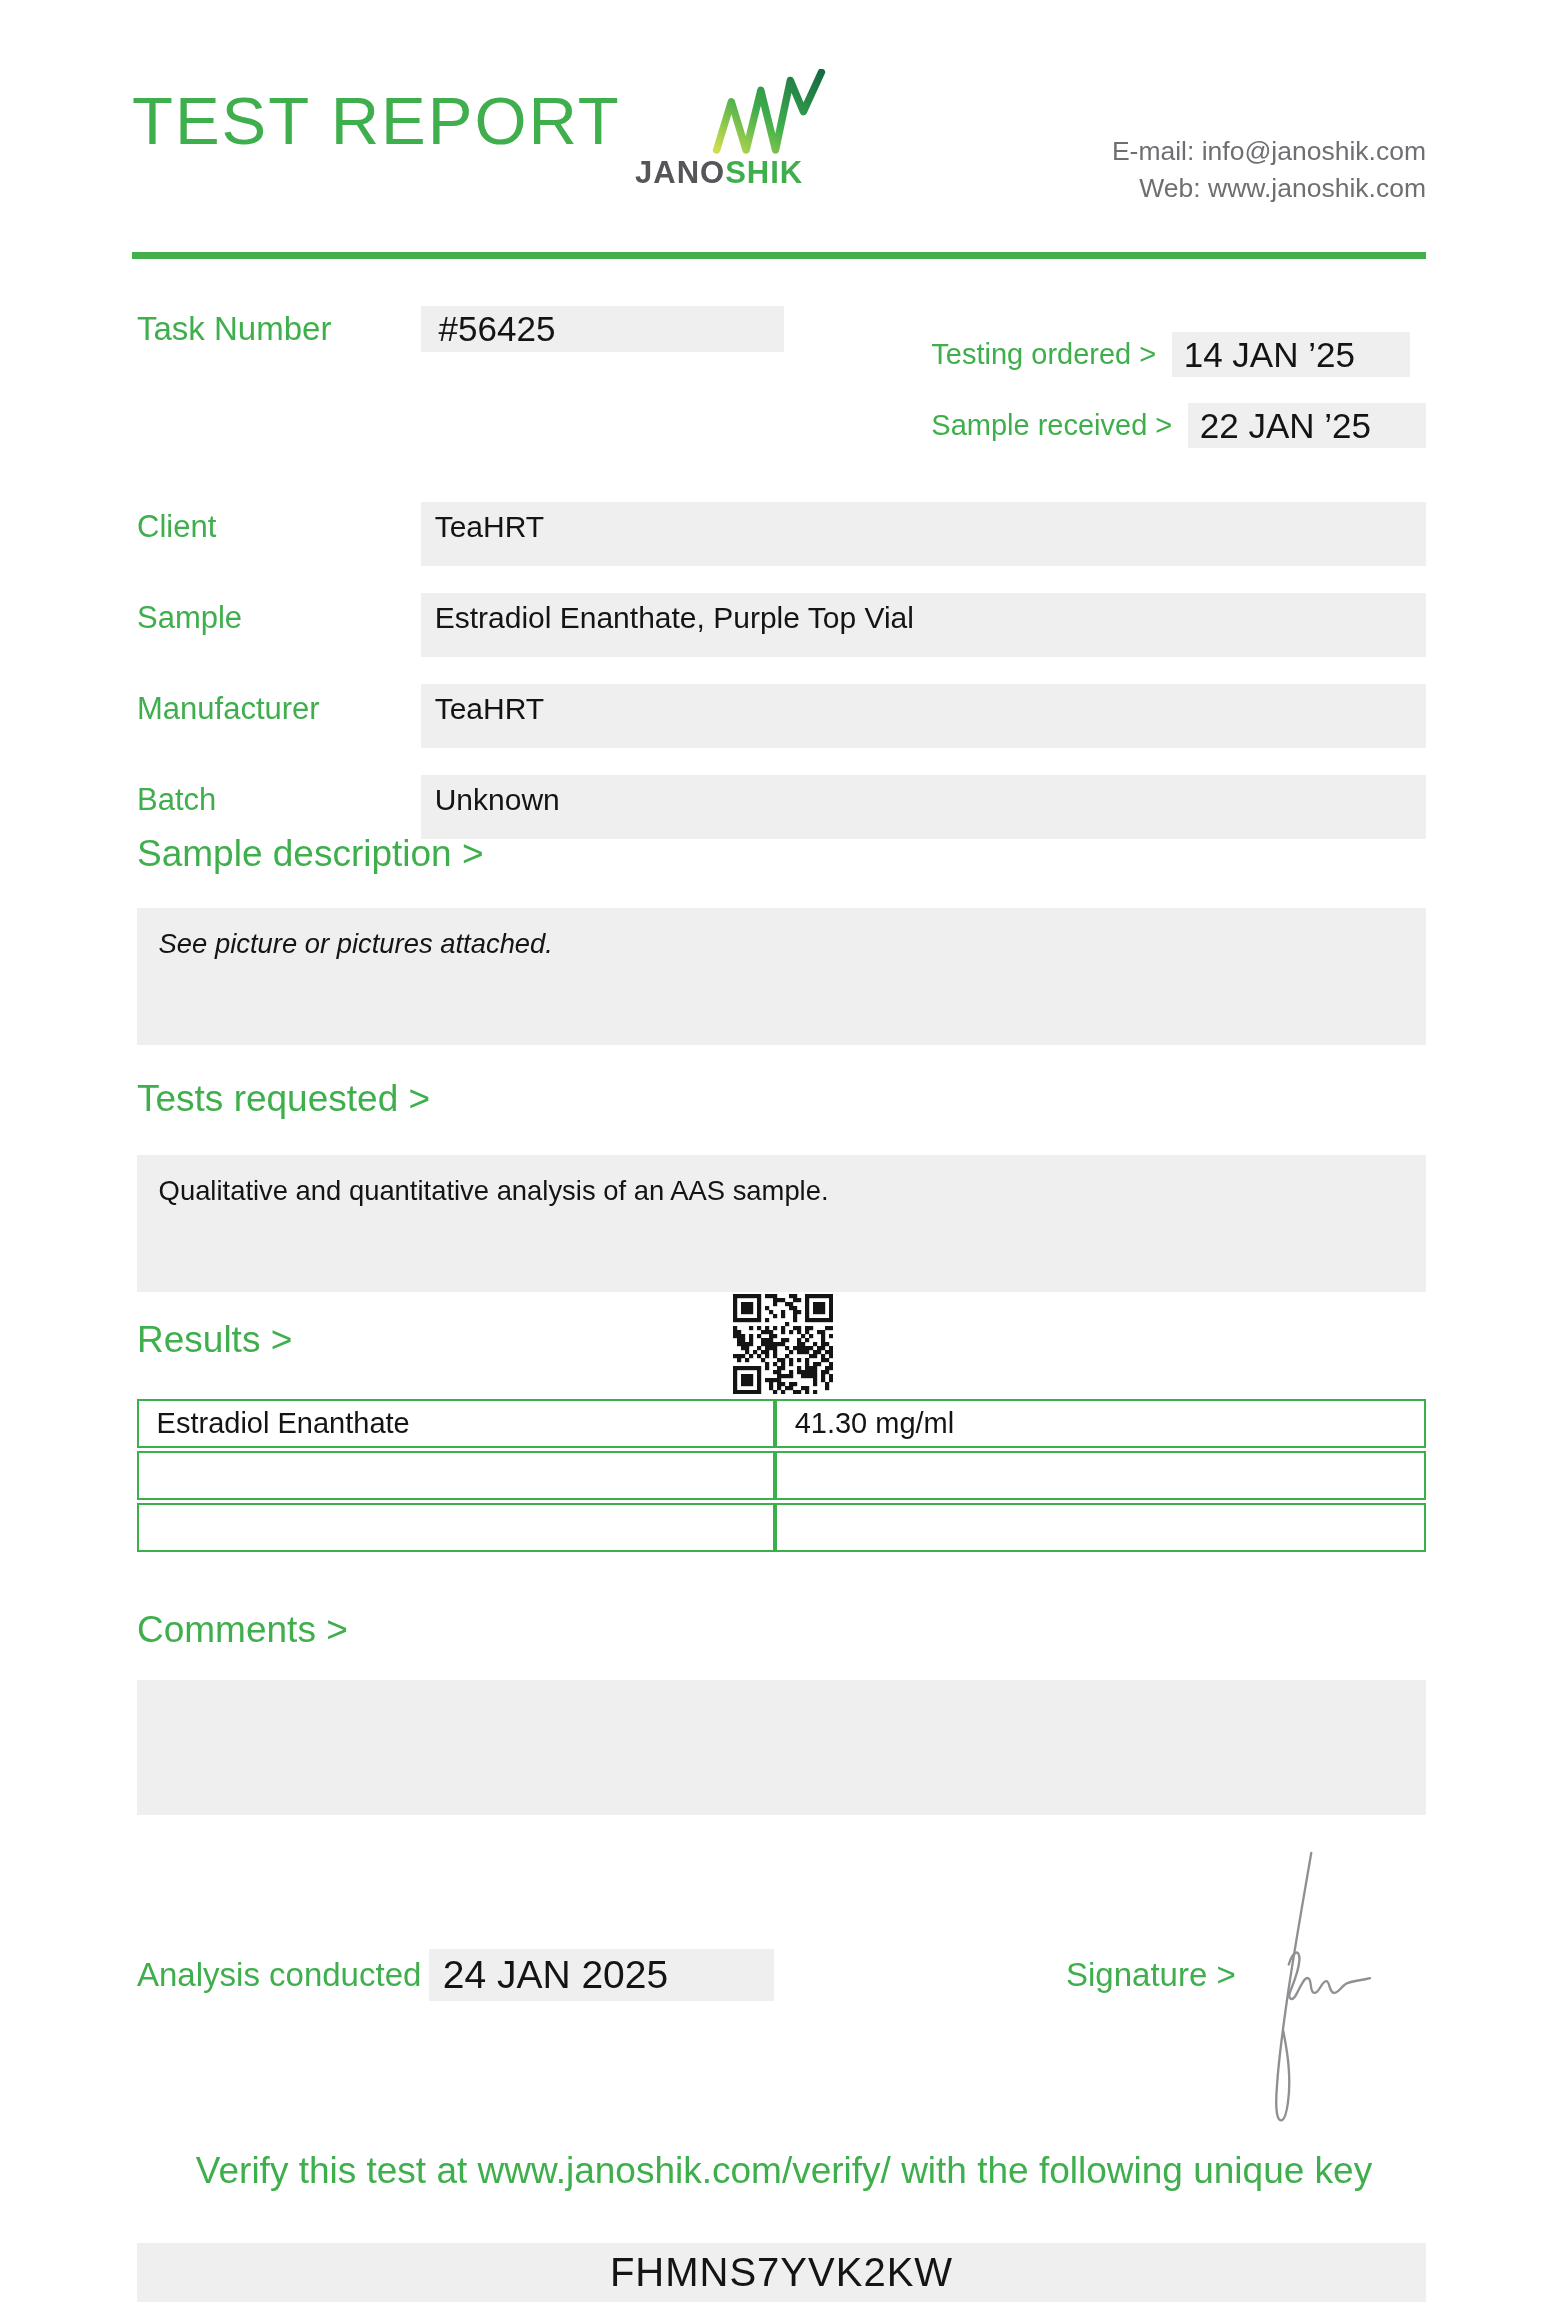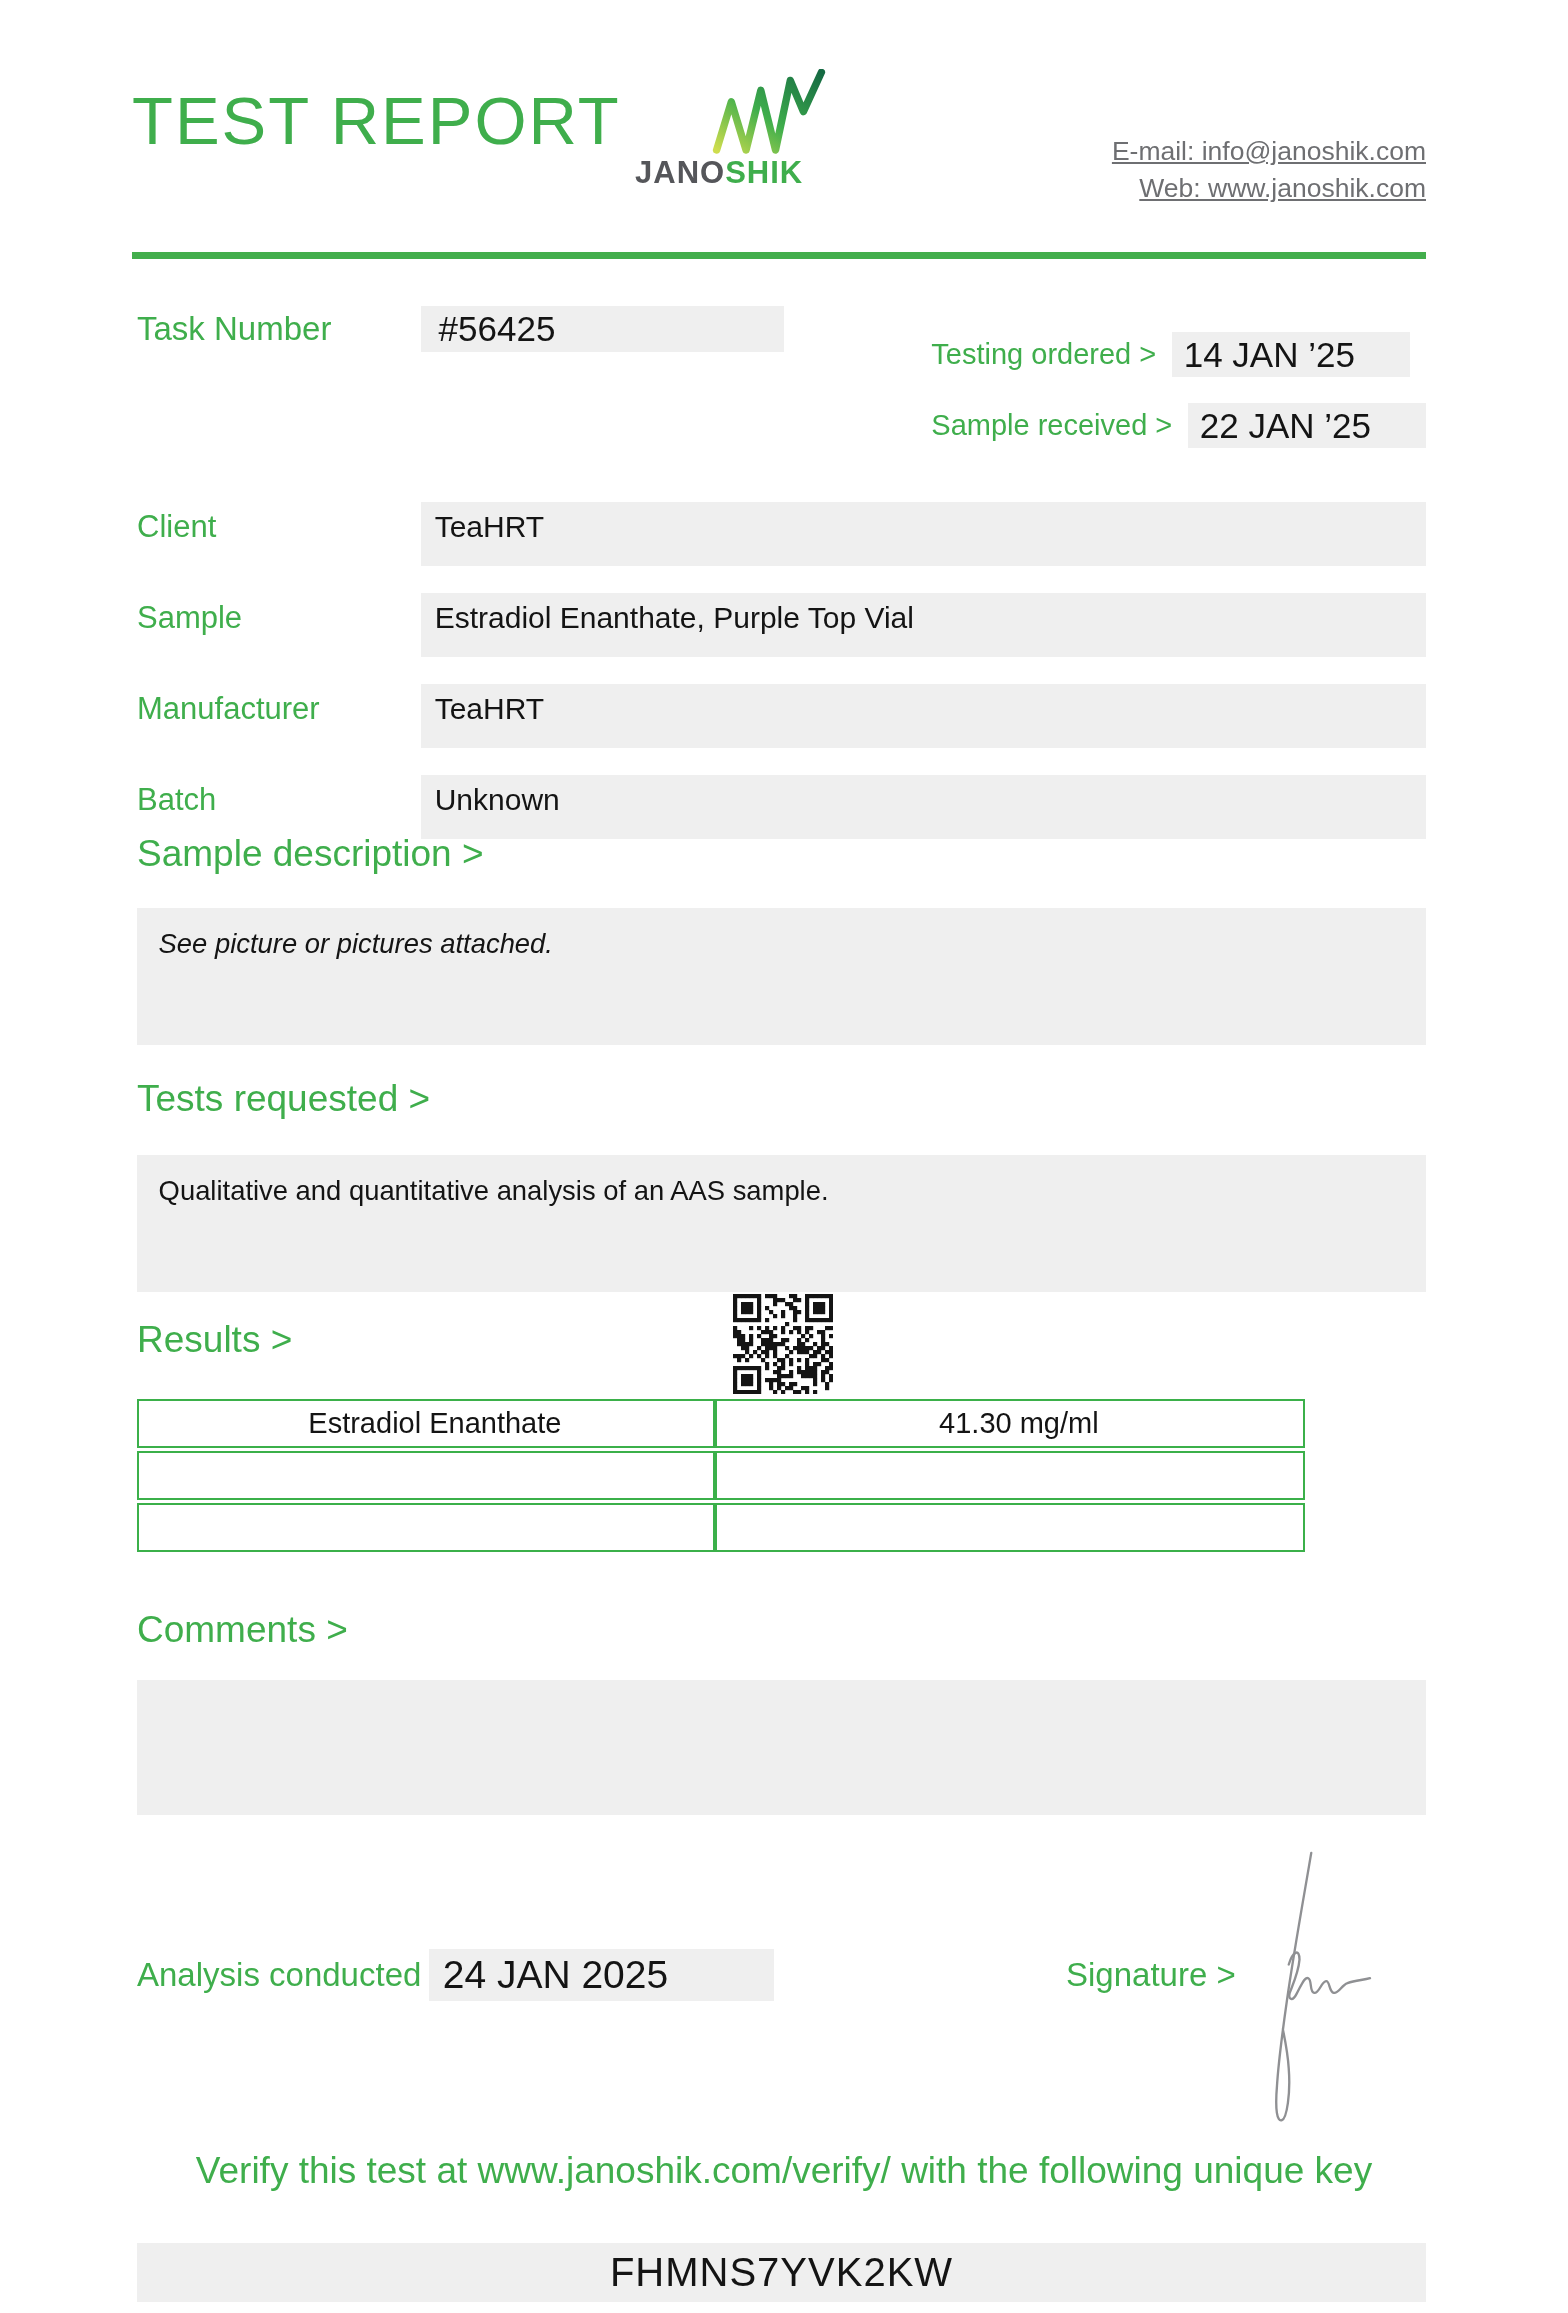--- a/index.html
+++ b/index.html
@@ -9,21 +9,21 @@
 
   
   .title { position:absolute; left:132px; top:82px; font-size:67px; letter-spacing:2px;
            color:#3fae4c; font-weight:400; white-space:nowrap; }
   .logo { position:absolute; left:635px; top:69px; width:265px; text-align:left; }
   .logo-icon { display:block; margin-left:76px; width:116px; height:86px; }
   .wordmark { font-size:31px; font-weight:bold; letter-spacing:1px; white-space:nowrap; }
   .wordmark .gray { color:#55565a; }
   .wordmark .green { color:#3fae4c; }
   .contact { position:absolute; right:142px; top:133px; text-align:right;
-             font-size:26.5px; line-height:37px; color:#6e6f72;text-decoration:underline; }
+             font-size:26.5px; line-height:37px; color:#6e6f72; }
   .rule { position:absolute; left:132px; top:252px; width:1294px; height:6.9px; background:#43ae4c; }
 
   
   .green-label { color:#3fae4c; white-space:nowrap; }
   .gray-box { background:#efefef; }
 
   
   .task-label { position:absolute; left:137px; top:306px; font-size:33px; line-height:46px; }
   .task-box { position:absolute; left:421px; top:306px; width:363px; height:46px;
               font-size:35px; line-height:46px; padding-left:17.6px; }
@@ -41,21 +41,21 @@
   
   .section-heading { position:absolute; left:137px; font-size:37px; color:#3fae4c; white-space:nowrap; }
   .text-box { position:absolute; left:137px; right:142px; height:137px; padding:17.6px 21.6px;
               font-size:27.4px; line-height:35px; }
 
   
   .qr { position:absolute; left:733px; top:1294px; width:100px; height:100px; }
 
   
   .results-table { position:absolute; left:137px; right:142px; top:1396px;
-                   width:1168px; border-collapse:separate; border-spacing:0 3.9px;text-align:center; }
+                   width:1289px; border-collapse:separate; border-spacing:0 3.9px; }
   .results-table td { border:2.9px solid #3bb04a; height:49px; font-size:29px;
                       padding-left:17.6px; background:#fff; white-space:nowrap; }
   .results-table td.c1 { width:49.5%; }
 
   
   .analysis-label { position:absolute; left:137px; top:1949px; font-size:33px; line-height:51px; }
   .analysis-box { position:absolute; left:429px; top:1949px; width:345px; height:52px;
                   font-size:39px; line-height:51px; padding-left:13.7px; white-space:nowrap; }
   .signature-label { position:absolute; left:1066px; top:1949px; font-size:33px; line-height:51px; }
   .signature { position:absolute; left:1268px; top:1847px; width:110px; height:282px; }

